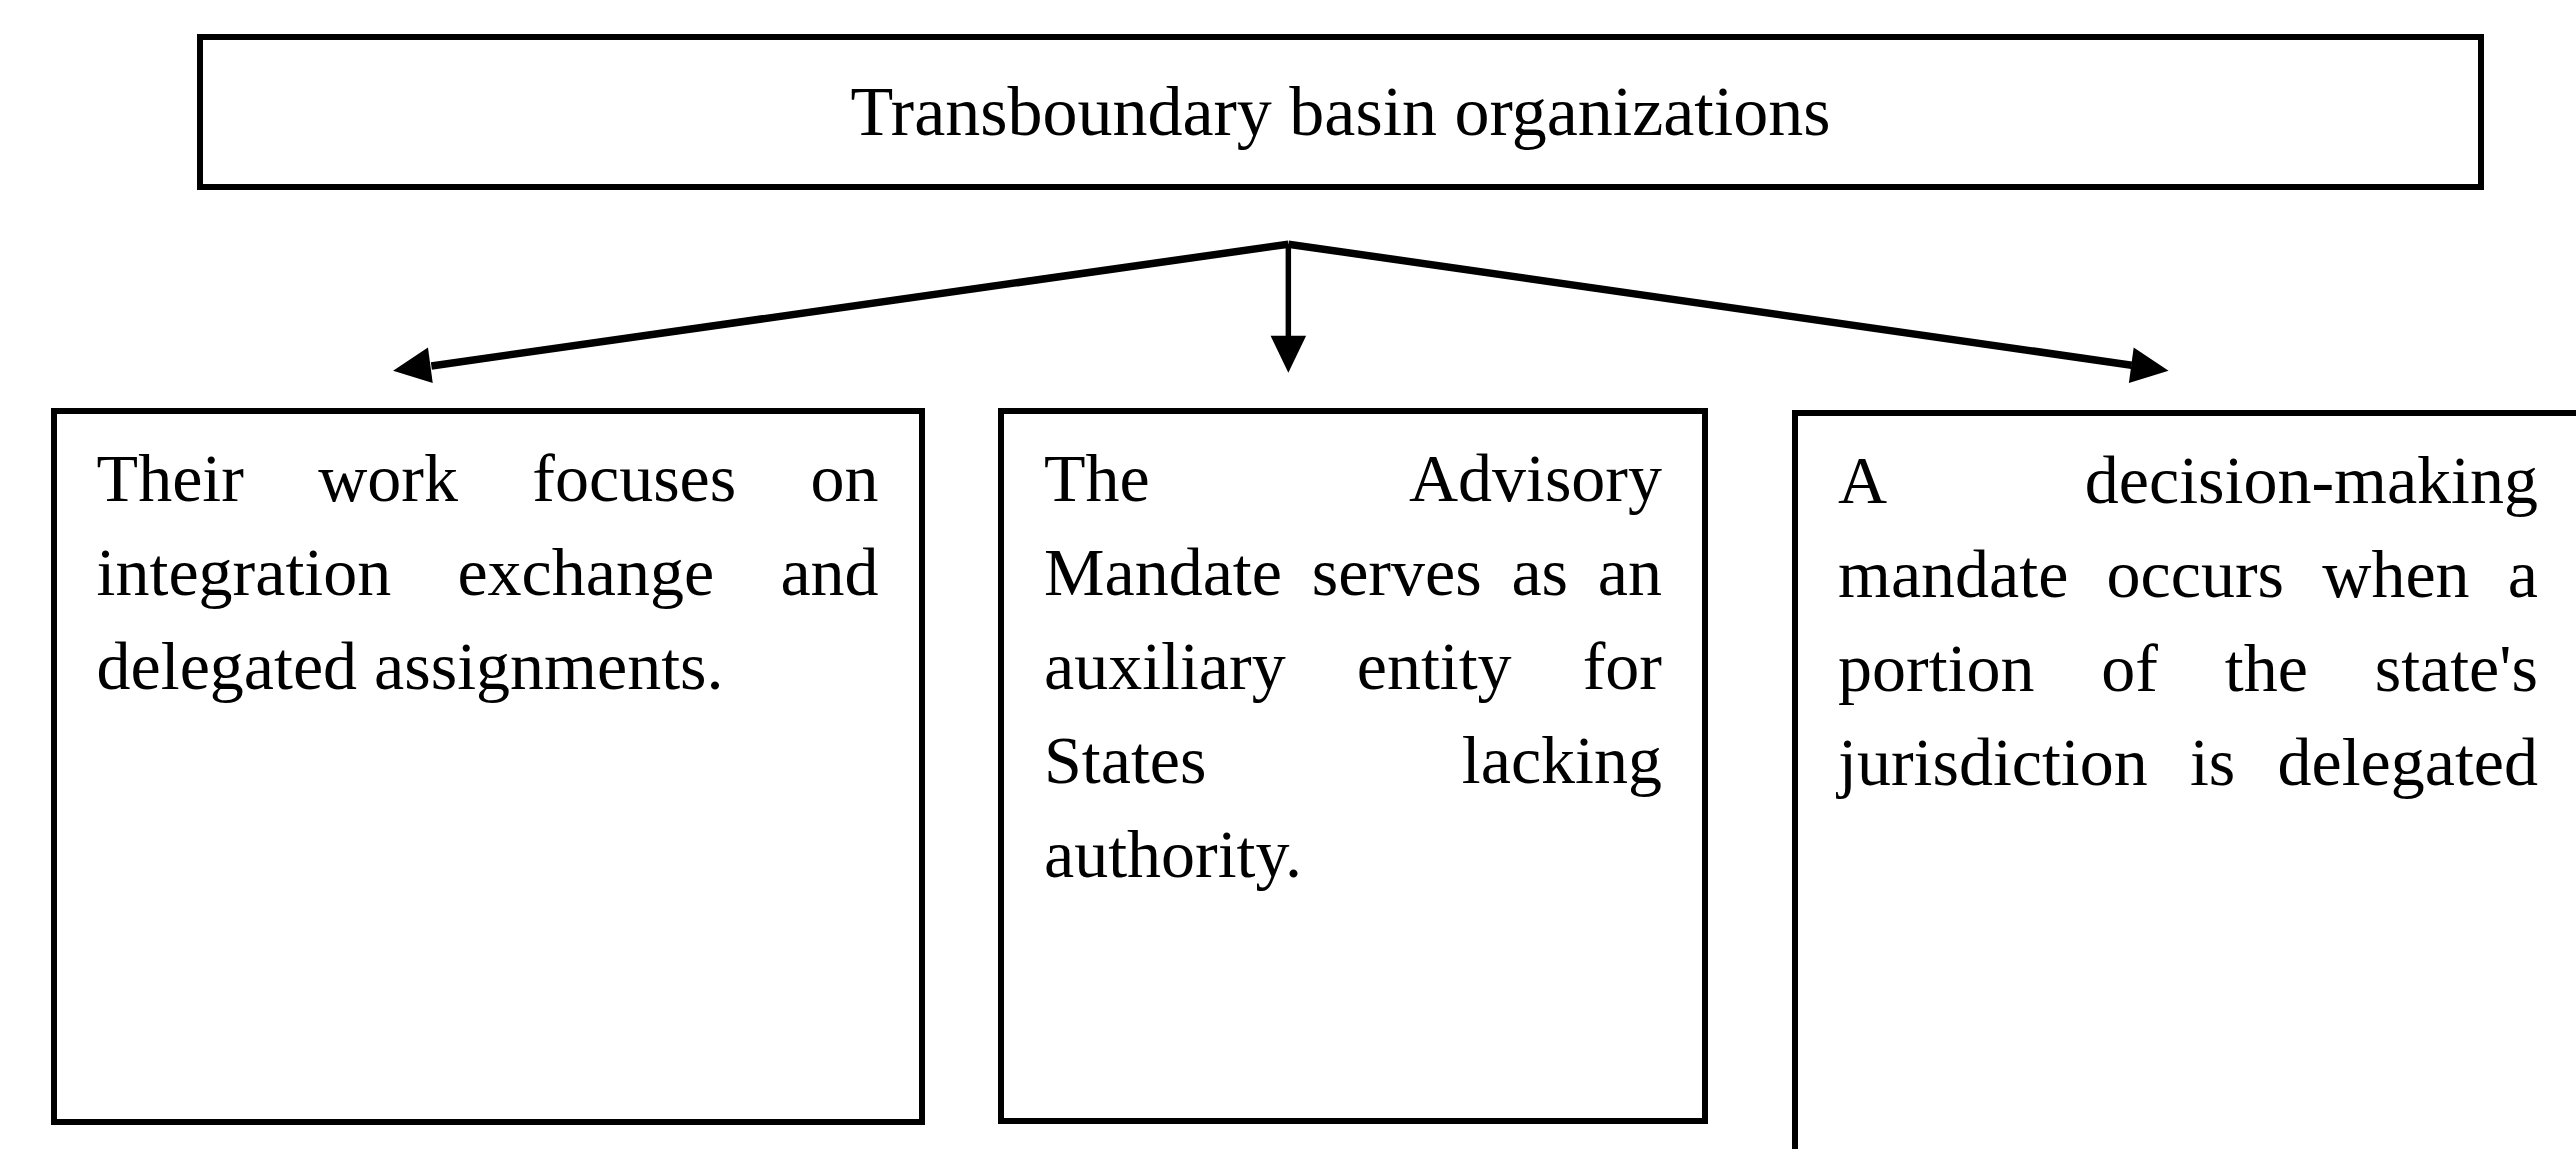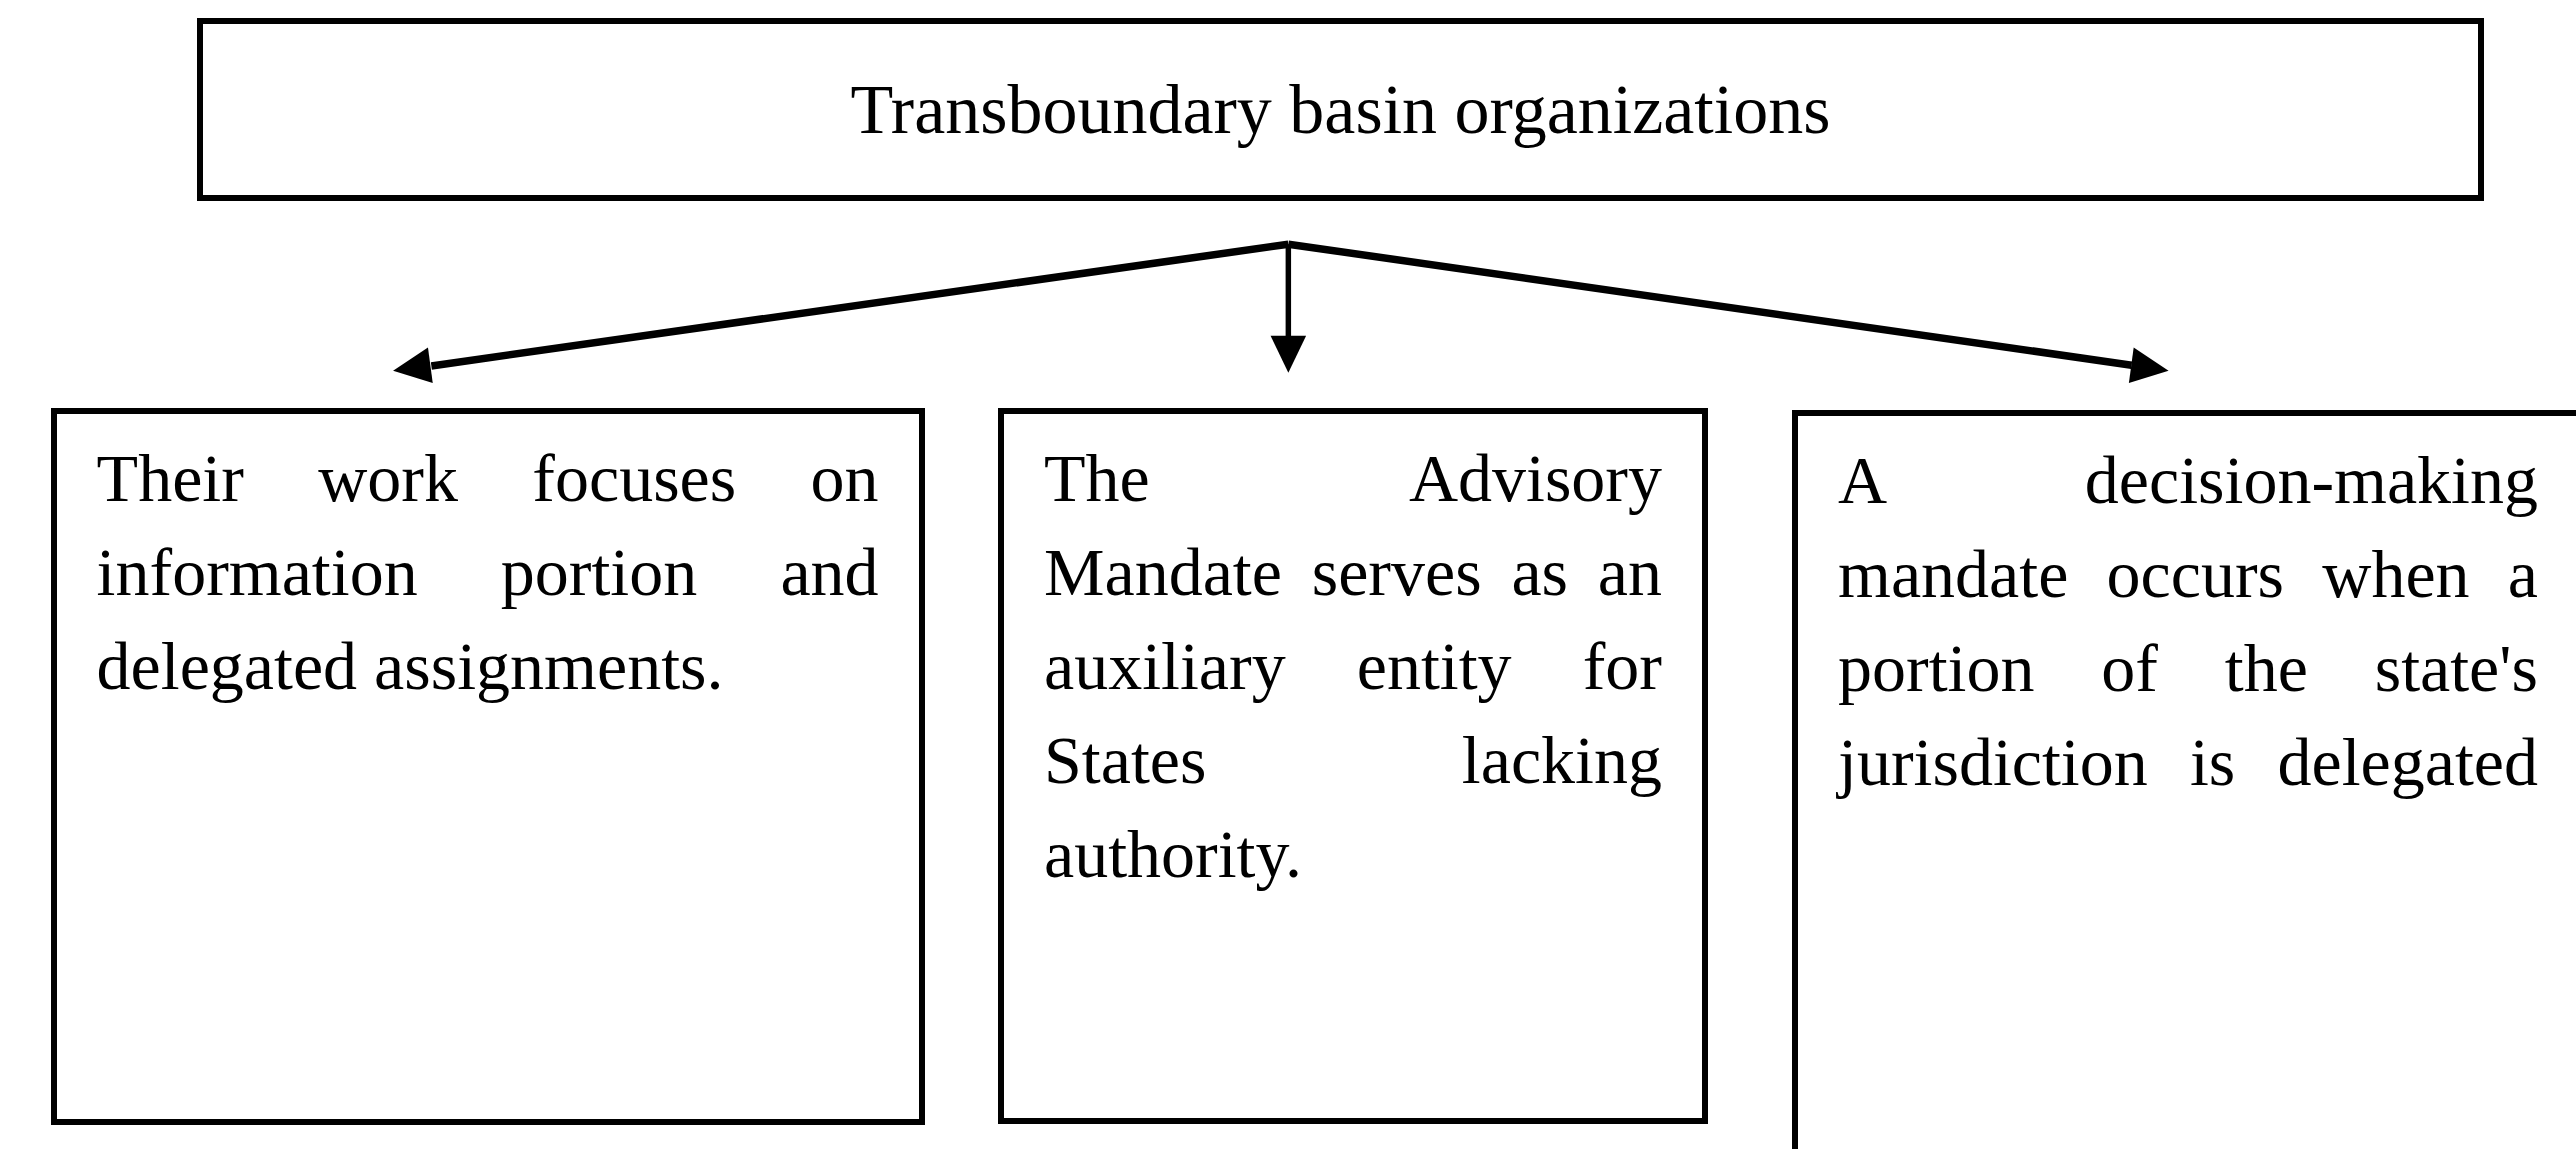--- a/index.html
+++ b/index.html
@@ -12,23 +12,23 @@
     width: 2576px;
     height: 1149px;
     background: #ffffff;
     font-family: "Liberation Serif", serif;
     color: #000000;
     overflow: hidden;
   }
   .title-box {
     position: absolute;
     left: 197px;
-    top: 18px;
+    top: 34px;
     width: 2287px;
-    height: 183px;
+    height: 156px;
     border: 6.8px solid #000000;
     box-sizing: border-box;
     display: flex;
     align-items: center;
     justify-content: center;
   }
   .title-box .title-text {
     font-size: 70px;
     line-height: 1;
     white-space: nowrap;
@@ -78,21 +78,21 @@
 
     <line x1="1883" y1="357" x2="1883" y2="497" stroke="#000000" stroke-width="8"></line>
     <polygon points="1883,545 1857,491 1909,491" fill="#000000"></polygon>
 
     <line x1="1883" y1="357" x2="3116" y2="534" stroke="#000000" stroke-width="11"></line>
     <polygon points="3170,542 3119,508 3112,560" fill="#000000"></polygon>
   </svg>
 
   <div class="box box1">
     <div class="jline">Their work focuses on</div>
-    <div class="jline">information portion and</div>
+    <div class="jline">integration exchange and</div>
     <div class="jline last">delegated assignments.</div>
   </div>
 
   <div class="box box2">
     <div class="jline">The Advisory</div>
     <div class="jline">Mandate serves as an</div>
     <div class="jline">auxiliary entity for</div>
     <div class="jline">States lacking</div>
     <div class="jline last">authority.</div>
   </div>

